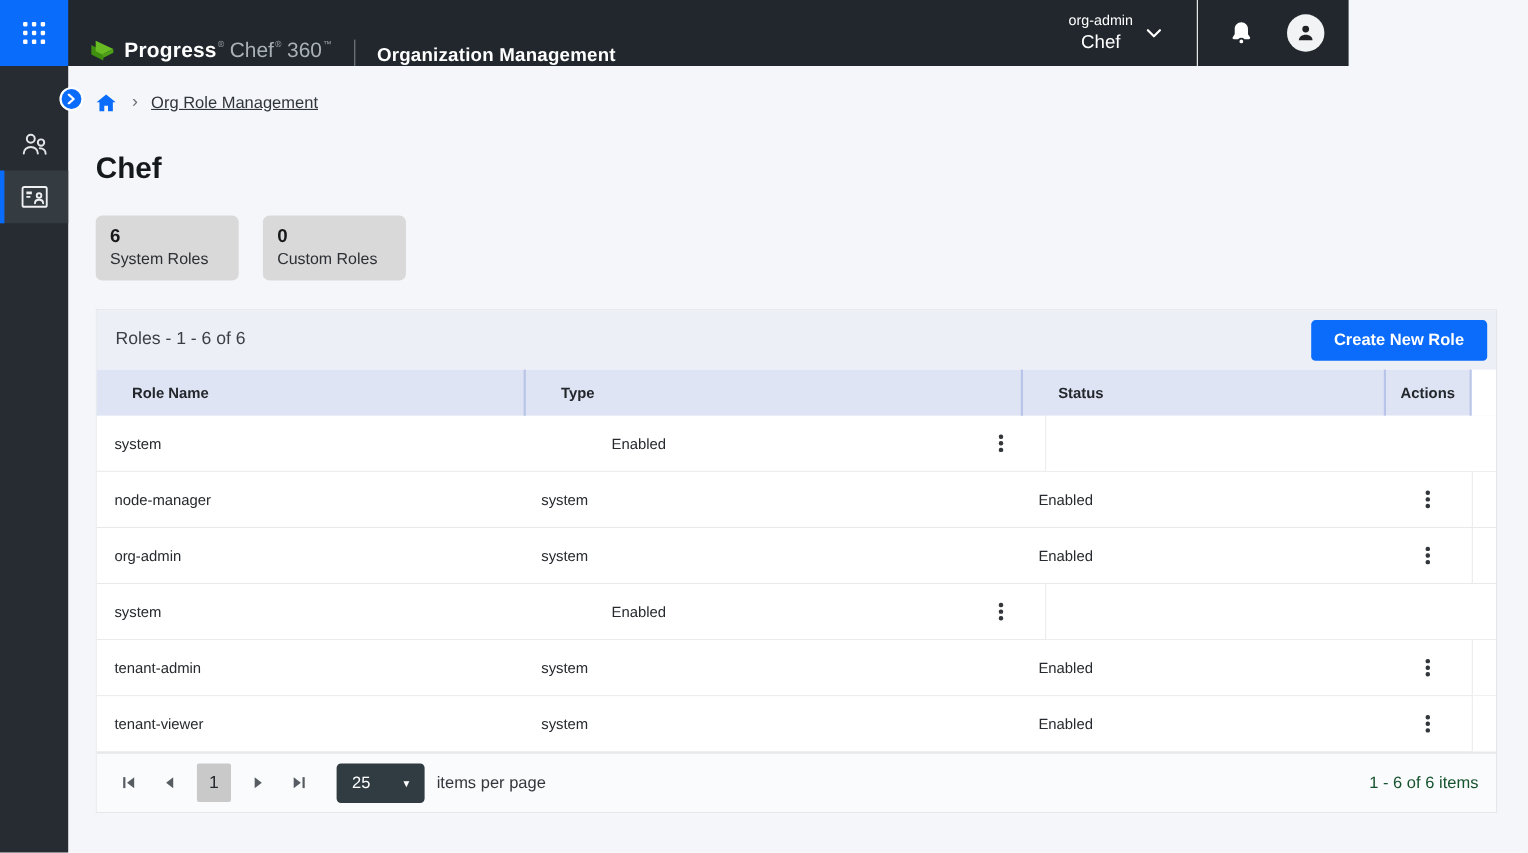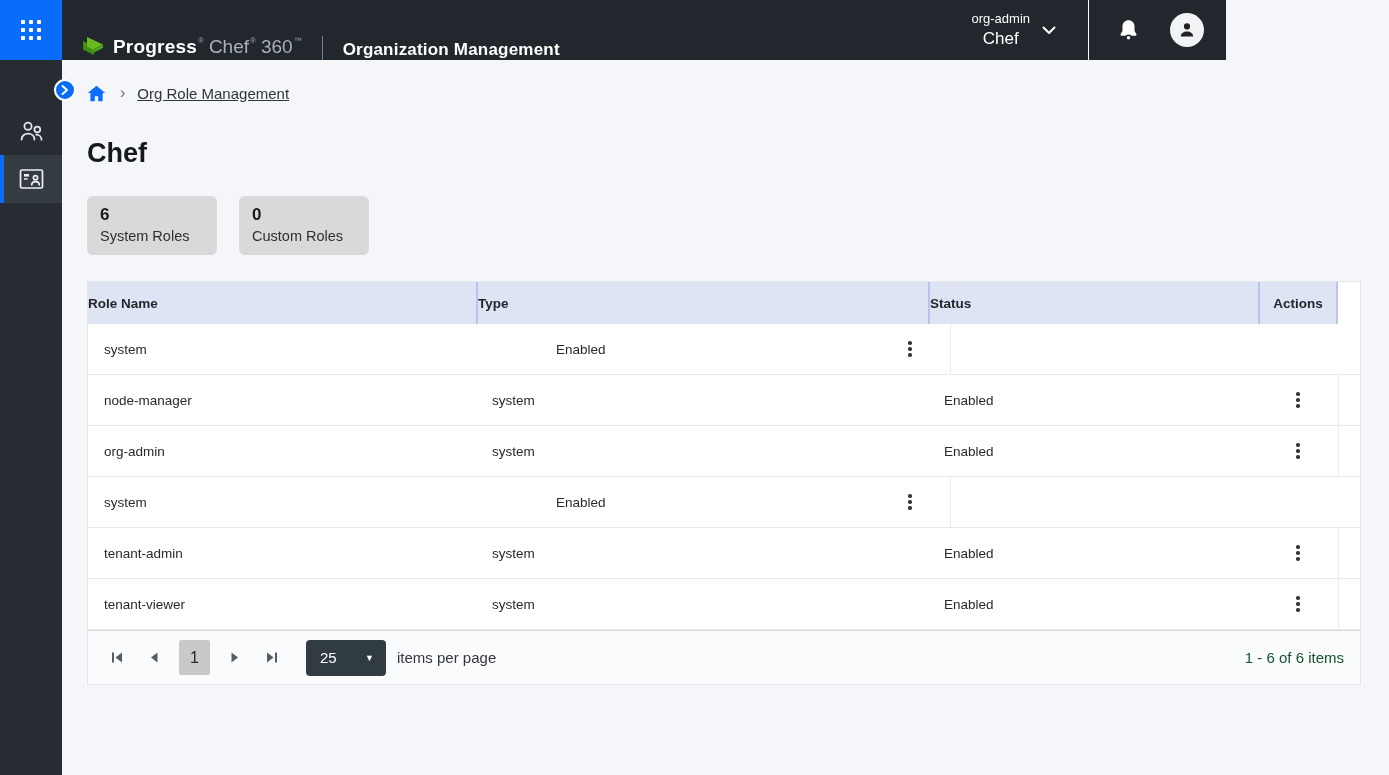--- a/index.html
+++ b/index.html
@@ -64,21 +64,21 @@
 
   
   .table-card { margin-top:26px; width:1274px; background:#fff; border:1px solid #e4e6ea; }
 
   .table-toolbar { height:54px; background:#edeff6; display:flex; align-items:center; padding:0 8px 0 17px; }
   .table-title { font-size:16px; color:#3a3f45; }
   .create-btn { margin-left:auto; background:#0b6cfb; color:#fff; font-weight:bold; font-size:15px;
     border:none; border-radius:4px; height:37px; padding:0 21px; cursor:pointer; font-family:inherit; }
 
   .thead { height:42px; background:#dfe4f5; display:flex; }
-  .th { display:flex; align-items:center; padding-left:0; font-weight:bold; font-size:13.5px; color:#23272c; }
+  .th { display:flex; align-items:center; padding-left:32px; font-weight:bold; font-size:13.5px; color:#23272c; }
   .c-role { width:388px; }
   .c-type { width:452px; }
   .c-status { width:330px; }
   .c-actions { width:80px; justify-content:center; padding-left:0; }
   .th.c-type, .th.c-status, .th.c-actions { border-left:2px solid #b9c5e8; }
   .th.c-actions { border-right:2px solid #b9c5e8; }
   .gutter { flex:1; background:#fff; }
   .row .gutter { border-left:1px solid #ececec; }
 
   .row { height:51px; display:flex; border-bottom:1px solid #e8e9eb; background:#fff; }
@@ -207,20 +207,24 @@
       <div class="stat-label">System Roles</div>
     </div>
     <div class="stat-card">
       <div class="stat-value">0</div>
       <div class="stat-label">Custom Roles</div>
     </div>
   </div>
 
   <section class="table-card">
 
+    <div class="table-toolbar">
+      <span class="table-title">Roles - 1 - 6 of 6</span>
+      <button class="create-btn">Create New Role</button>
+    </div>
 
     <div class="thead">
       <div class="th c-role">Role Name</div>
       <div class="th c-type">Type</div>
       <div class="th c-status">Status</div>
       <div class="th c-actions">Actions</div>
       <div class="gutter"></div>
     </div>
 
     <div class="tbody">

